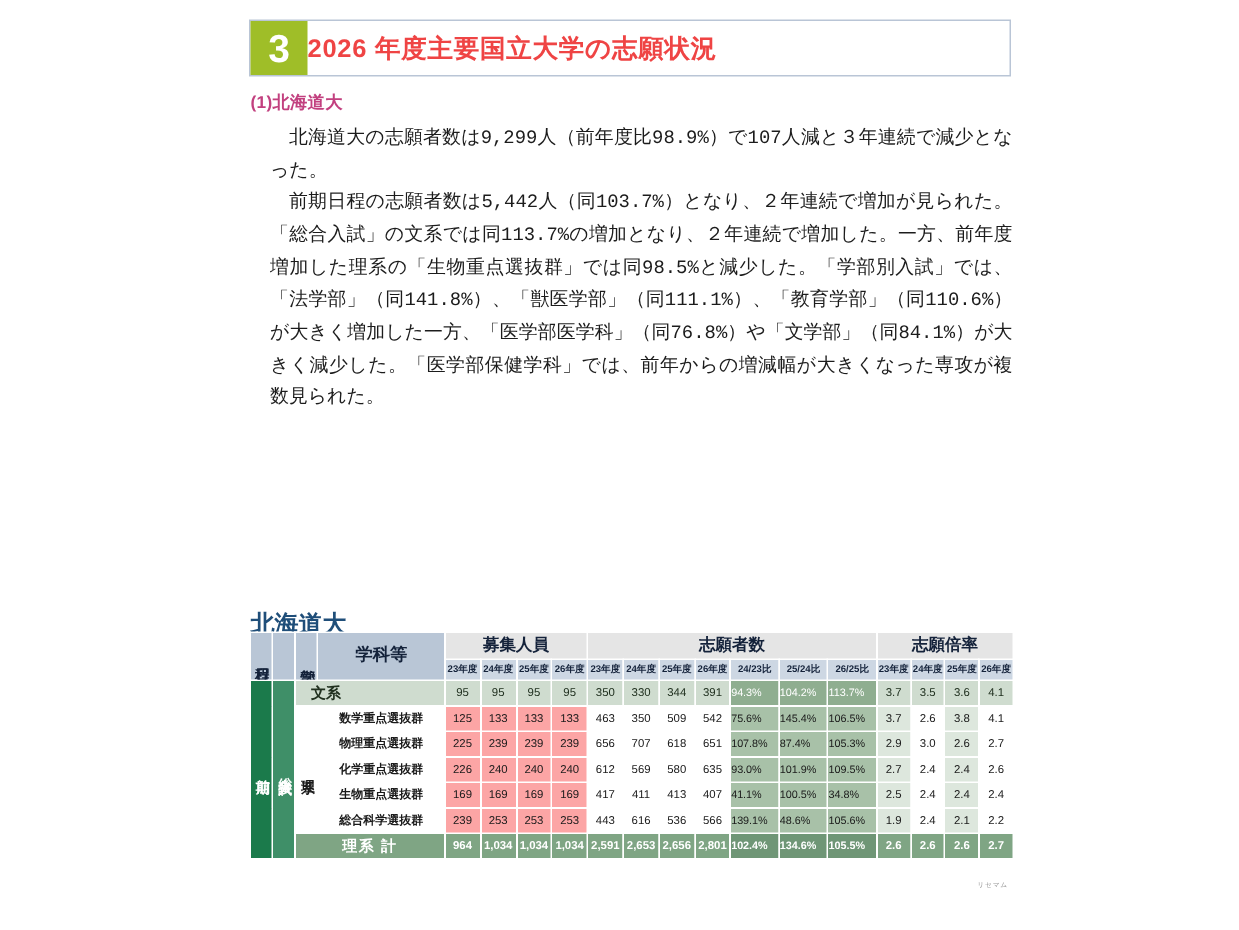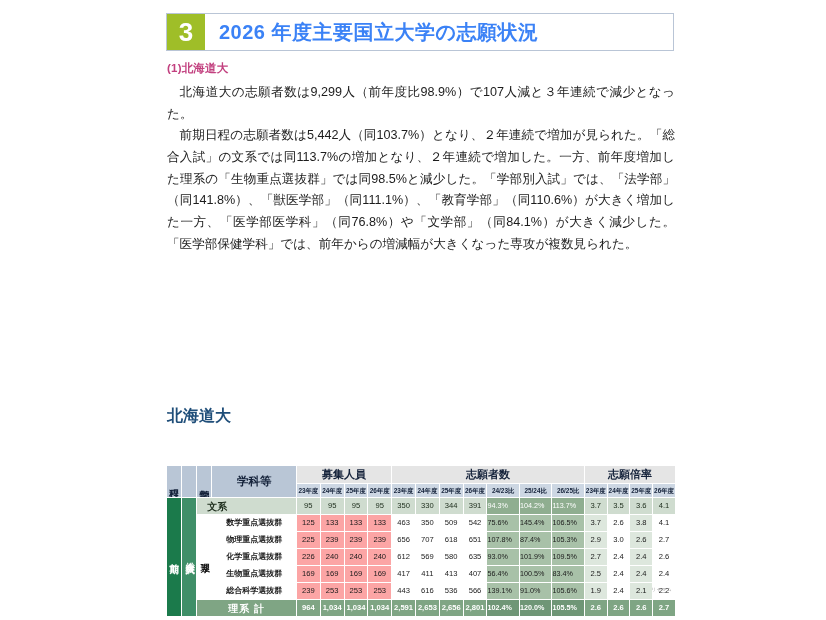--- a/index.html
+++ b/index.html
@@ -47,24 +47,23 @@
     display: flex;
     align-items: center;
     justify-content: center;
     line-height: 1;
     flex: 0 0 auto;
   }
   .section-title {
     flex: 1 1 auto;
     display: flex;
     align-items: center;
-    padding-left: 14px;
-    font-size: 20px;
-    font-weight: bold;
-    color: #3b82f6;
+    font-size: 17px;
+    font-weight: bold;
+    color: #ef4444;
     letter-spacing: 0.5px;
   }
 
   
   .subsection-title {
     position: absolute;
     left: 167px;
     top: 61px;
     font-size: 11.5px;
     font-weight: bold;
@@ -78,22 +77,23 @@
     left: 167px;
     top: 82px;
     width: 508px;
     font-size: 12.6px;
     line-height: 1.72;
     color: #1c1c1c;
     text-align: justify;
     text-justify: inter-character;
   }
   .body-copy p {
-    margin: 0 0 0 0;
+    margin: 0 0 0 13px;
     text-indent: 1em;
+    font-family: Liberation Mono, monospace;
   }
 
   
   .table-caption {
     position: absolute;
     left: 167px;
     top: 406px;
     font-size: 16px;
     font-weight: bold;
     color: #1f4e79;
@@ -105,21 +105,20 @@
     left: 166px;
     top: 421px;
     width: 510px;
   }
   table.data {
     border-collapse: collapse;
     width: 510px;
     table-layout: fixed;
     font-size: 7.4px;
     color: #1a1a1a;
-    margin-top: 44px;
   }
   table.data th, table.data td {
     border: 1px solid #ffffff;
     padding: 0;
     text-align: center;
     vertical-align: middle;
     line-height: 1.1;
     overflow: hidden;
     white-space: nowrap;
   }
@@ -449,58 +448,58 @@
           <tr>
             <td class="subject">生物重点選抜群</td>
             <td class="num tint">169</td>
             <td class="num tint">169</td>
             <td class="num tint">169</td>
             <td class="num tint">169</td>
             <td class="num">417</td>
             <td class="num">411</td>
             <td class="num">413</td>
             <td class="num">407</td>
-            <td class="num pct">56.4%</td>
+            <td class="num pct">41.1%</td>
             <td class="num pct">100.5%</td>
-            <td class="num pct">83.4%</td>
+            <td class="num pct">34.8%</td>
             <td class="num ratio tint">2.5</td>
             <td class="num ratio">2.4</td>
             <td class="num ratio tint">2.4</td>
             <td class="num ratio">2.4</td>
           </tr>
           <tr>
             <td class="subject">総合科学選抜群</td>
             <td class="num tint">239</td>
             <td class="num tint">253</td>
             <td class="num tint">253</td>
             <td class="num tint">253</td>
             <td class="num">443</td>
             <td class="num">616</td>
             <td class="num">536</td>
             <td class="num">566</td>
             <td class="num pct">139.1%</td>
-            <td class="num pct">91.0%</td>
+            <td class="num pct">48.6%</td>
             <td class="num pct">105.6%</td>
             <td class="num ratio tint">1.9</td>
             <td class="num ratio">2.4</td>
             <td class="num ratio tint">2.1</td>
             <td class="num ratio">2.2</td>
           </tr>
           <tr class="row-total">
             <td class="subject center-big" colspan="2">理系 計</td>
             <td class="num tint">964</td>
             <td class="num tint">1,034</td>
             <td class="num tint">1,034</td>
             <td class="num tint">1,034</td>
             <td class="num">2,591</td>
             <td class="num">2,653</td>
             <td class="num">2,656</td>
             <td class="num">2,801</td>
             <td class="num pct">102.4%</td>
-            <td class="num pct">120.0%</td>
+            <td class="num pct">134.6%</td>
             <td class="num pct">105.5%</td>
             <td class="num ratio tint">2.6</td>
             <td class="num ratio">2.6</td>
             <td class="num ratio tint">2.6</td>
             <td class="num ratio">2.7</td>
           </tr>
         </tbody>
     </table>
   </div>
 

